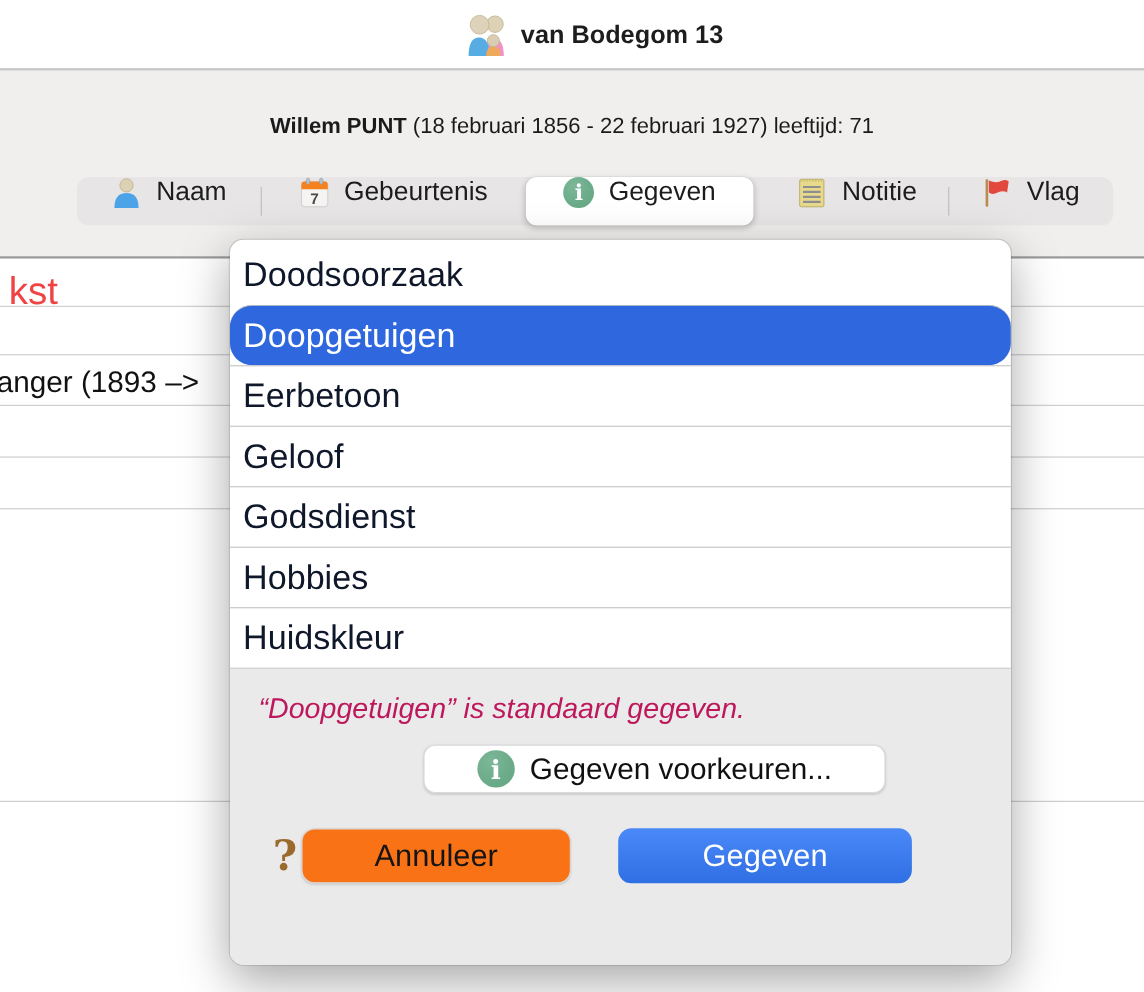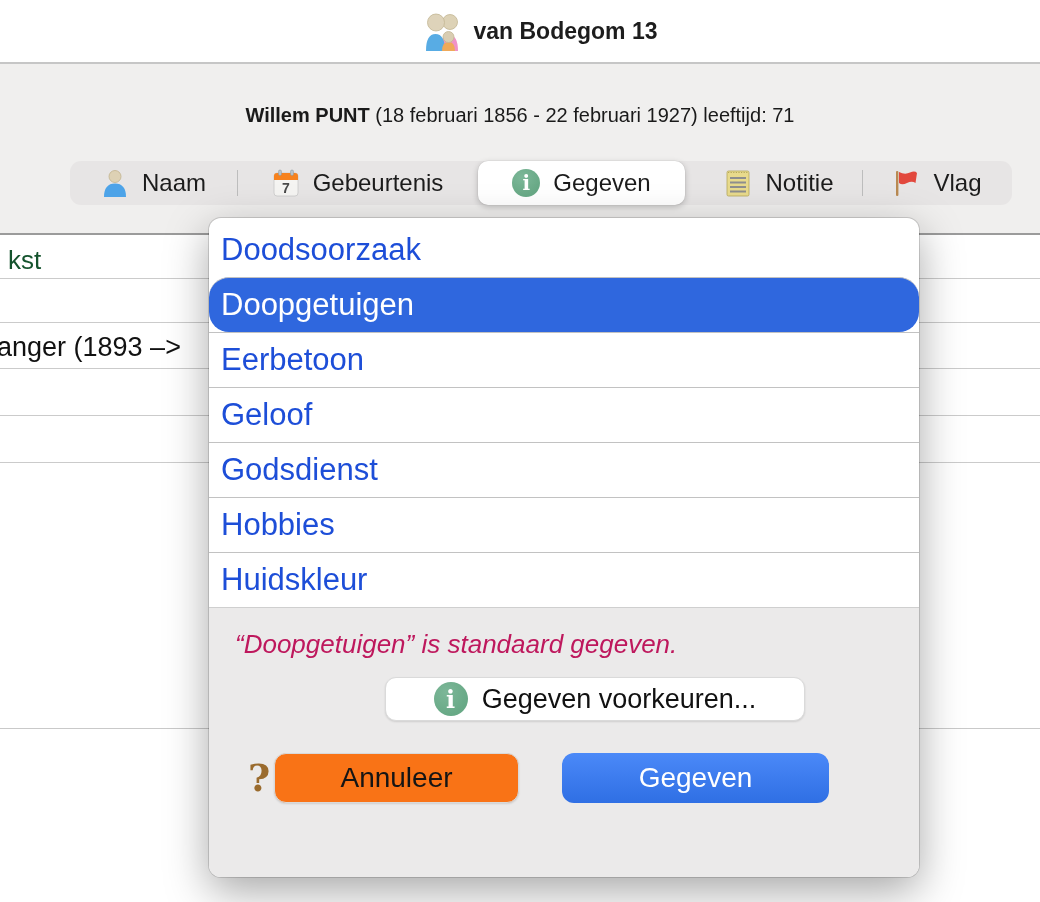--- a/index.html
+++ b/index.html
@@ -43,21 +43,21 @@
   }
   .person-header b{font-weight:bold;}
   
   .segmented{
     position:absolute;left:70px;top:97px;width:942px;height:44px;
     background:var(--segment-gray);
     border-radius:11px;
     display:flex;align-items:stretch;
   }
   .segment{
-    display:flex;align-items:center;justify-content:center;gap:13px;
+    display:flex;align-items:flex-start;justify-content:center;gap:13px;
     font-size:24px;color:#1c1c1c;cursor:default;
   }
   .seg-naam{width:167px;}
   .seg-gebeurtenis{width:241px;}
   .seg-gegeven{width:207px;}
   .seg-notitie{width:177px;padding-left:11px;}
   .seg-vlag{width:150px;}
   .segment.selected{
     background:#ffffff;
     border-radius:10px;
@@ -80,34 +80,34 @@
   .info-circle.big{width:34px;height:34px;font-size:24px;}
   
   .bg-table{position:absolute;left:0;top:237px;width:1040px;height:665px;background:#ffffff;}
   .table-divider{position:absolute;left:0;width:1040px;height:1px;background:#a9a9a9;opacity:.6;}
   .d1{top:41px;}
   .d2{top:85px;}
   .d3{top:131px;}
   .d4{top:178px;}
   .d5{top:225px;}
   .d6{top:491px;background:#c9c9c9;opacity:1;}
-  .partial-cell-1{position:absolute;left:8px;top:8px;font-size:26px;color:#14532d;}
+  .partial-cell-1{position:absolute;left:8px;top:8px;font-size:35px;color:#ef4444;}
   .partial-cell-2{position:absolute;left:-3px;top:95px;font-size:27px;color:#111;white-space:nowrap;}
   
   .dialog{
     position:absolute;left:209px;top:218px;width:710px;height:659px;
     background:#ffffff;border-radius:12px;
     box-shadow:0 0 0 1px rgba(0,0,0,.14),0 14px 44px rgba(0,0,0,.35);
     overflow:hidden;z-index:10;
     display:flex;flex-direction:column;
   }
   .fact-list{padding-top:4px;}
   .fact-row{
     height:55px;display:flex;align-items:center;
-    padding-left:12px;font-size:31px;color:#1d4ed8;
+    padding-left:12px;font-size:31px;color:#0f172a;
     border-top:1px solid #c2c2c2;
   }
   .fact-row:first-child{border-top:none;}
   .fact-row.selected{
     background:var(--selection-blue);color:#ffffff;border-radius:20px;
   }
   .dialog-footer{
     flex:1;background:var(--footer-gray);
     border-top:1px solid #cfcfcf;
     position:relative;

